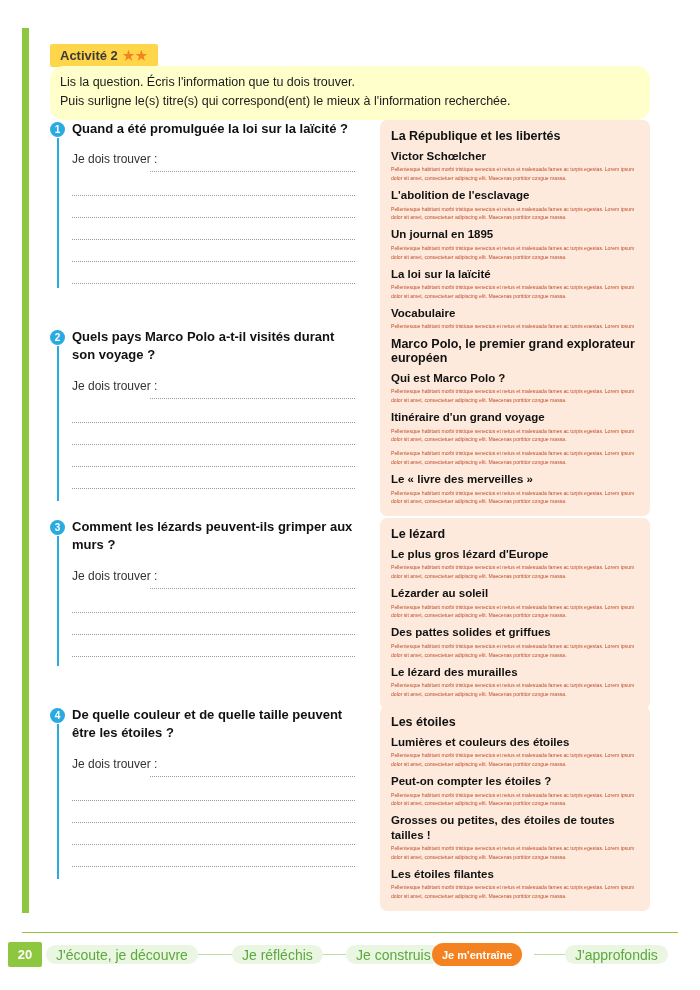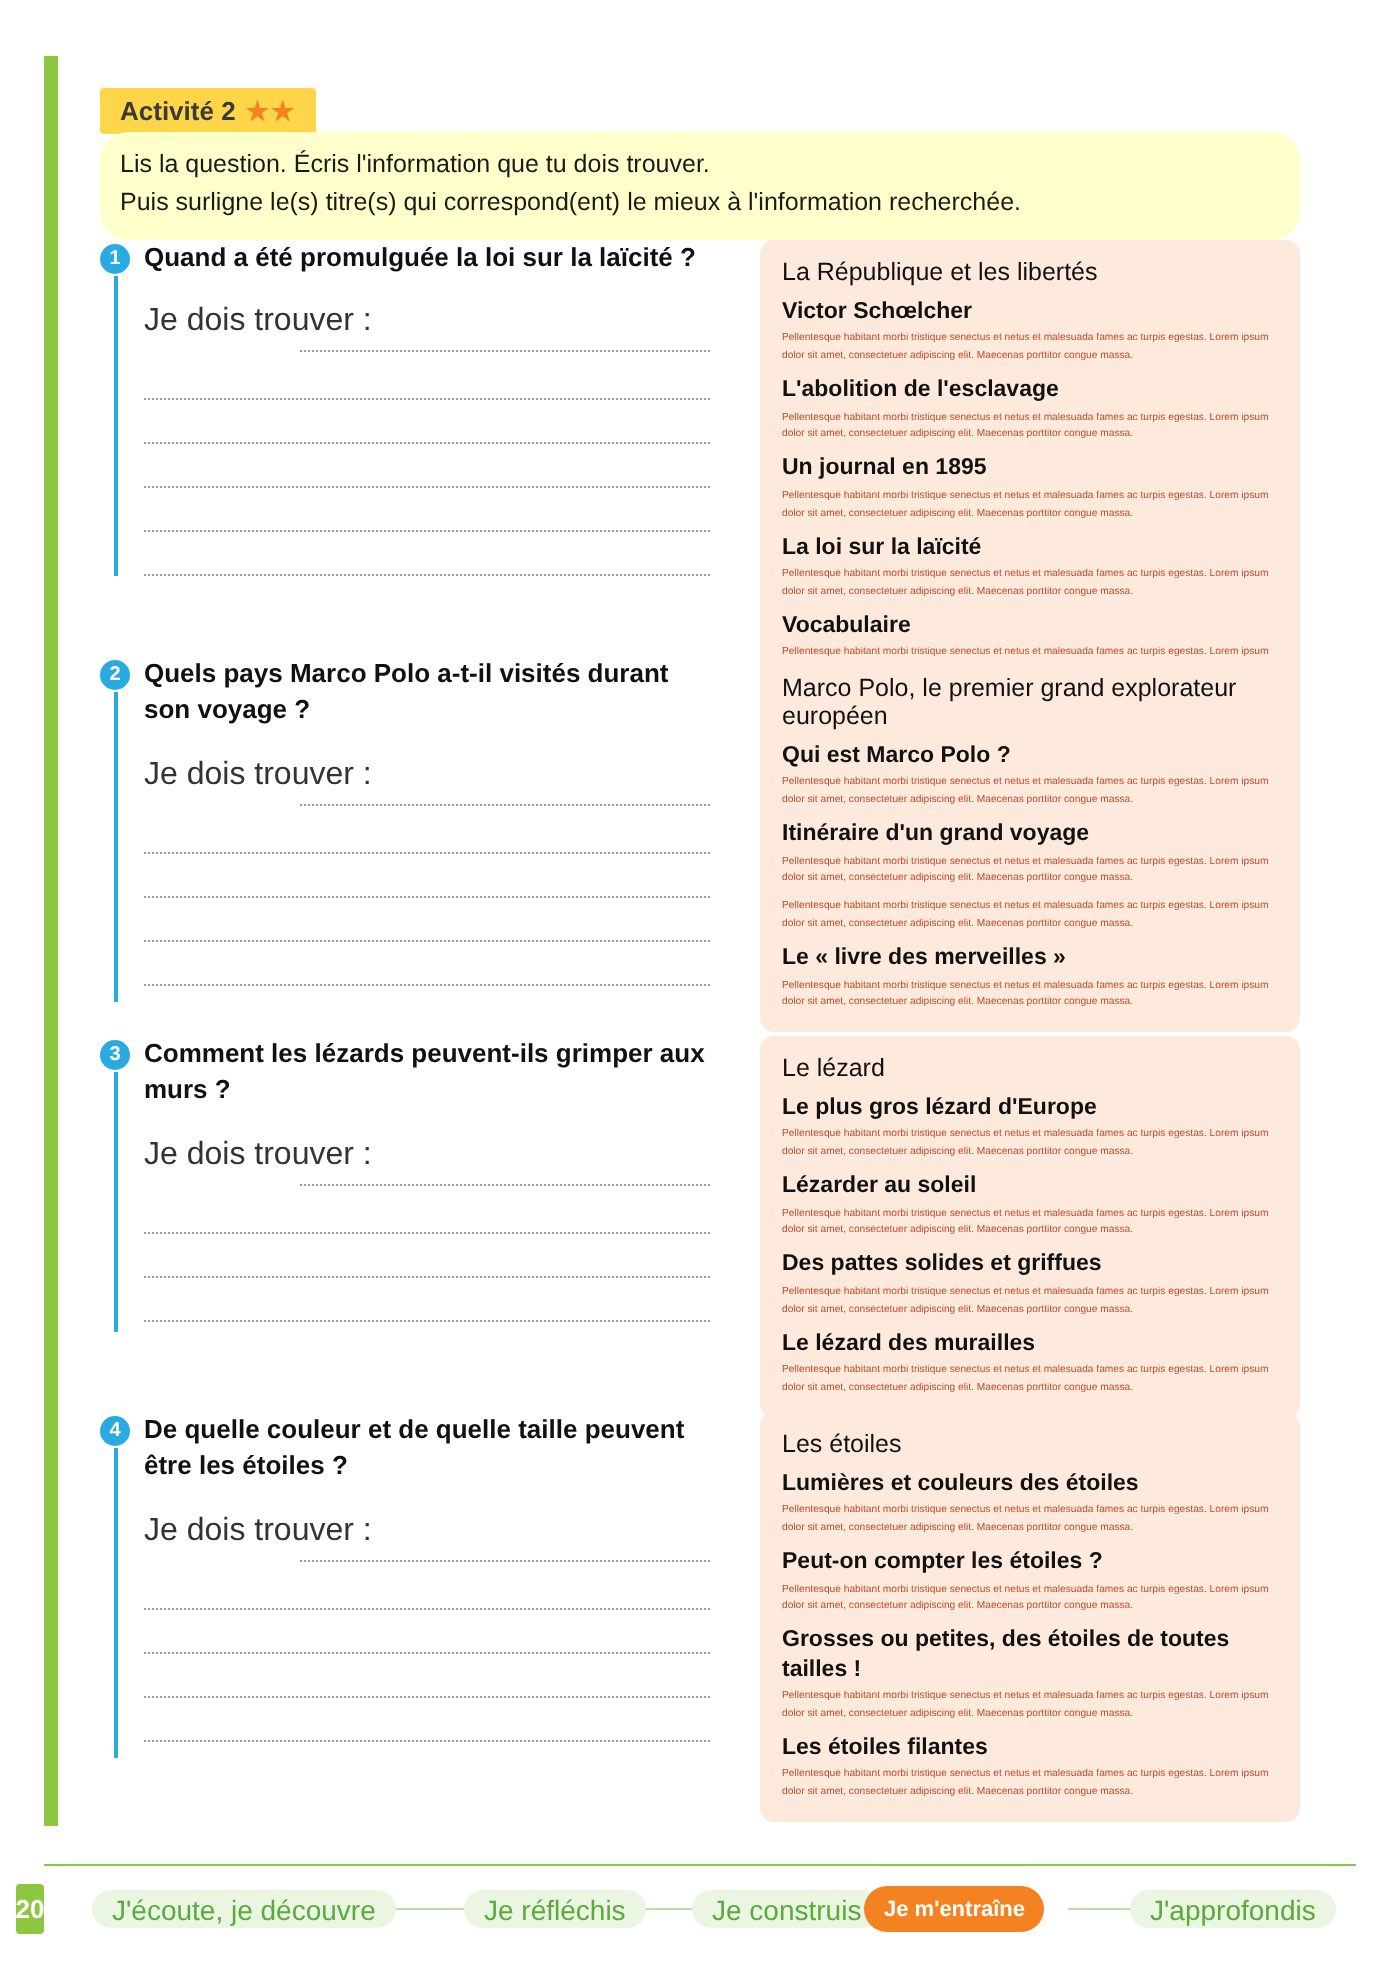--- a/index.html
+++ b/index.html
@@ -88,21 +88,21 @@
   .question {
     margin-left: 22px;
     font-size: 13px;
     font-weight: bold;
     line-height: 1.42;
     color: #111;
   }
   .answer-label {
     margin-left: 22px;
     margin-top: 14px;
-    font-size: 16px;
+    font-size: 12px;
     color: #333;
   }
   .dotline-wrap { margin-left: 22px; margin-top: 2px; }
   .dotline {
     border-bottom: 1px dotted #9a9a9a;
     height: 22px;
   }
   .vbar {
     position: absolute;
     left: 7px;
@@ -111,21 +111,21 @@
   }
 
   
   .panel {
     background: #fdeadc;
     border-radius: 7px;
     padding: 9px 11px 10px 11px;
   }
   .panel-title {
     font-size: 12.5px;
-    font-weight: normal;
+    font-weight: bold;
     color: #111;
     margin-bottom: 6px;
   }
   .panel-item { margin-bottom: 5px; }
   .panel-item:last-child { margin-bottom: 0; }
   .item-head {
     font-size: 11.5px;
     font-weight: bold;
     color: #111;
     line-height: 1.25;
@@ -143,21 +143,21 @@
     left: 22px;
     top: 932px;
     width: 656px;
     height: 1px;
     background: #8dc63f;
   }
   .page-num {
     position: absolute;
     left: 8px;
     top: 942px;
-    width: 14px;
+    width: 34px;
     height: 25px;
     background: #8dc63f;
     color: #fff;
     font-size: 13px;
     font-weight: bold;
     display: flex;
     align-items: center;
     justify-content: center;
     border-radius: 2px;
   }

